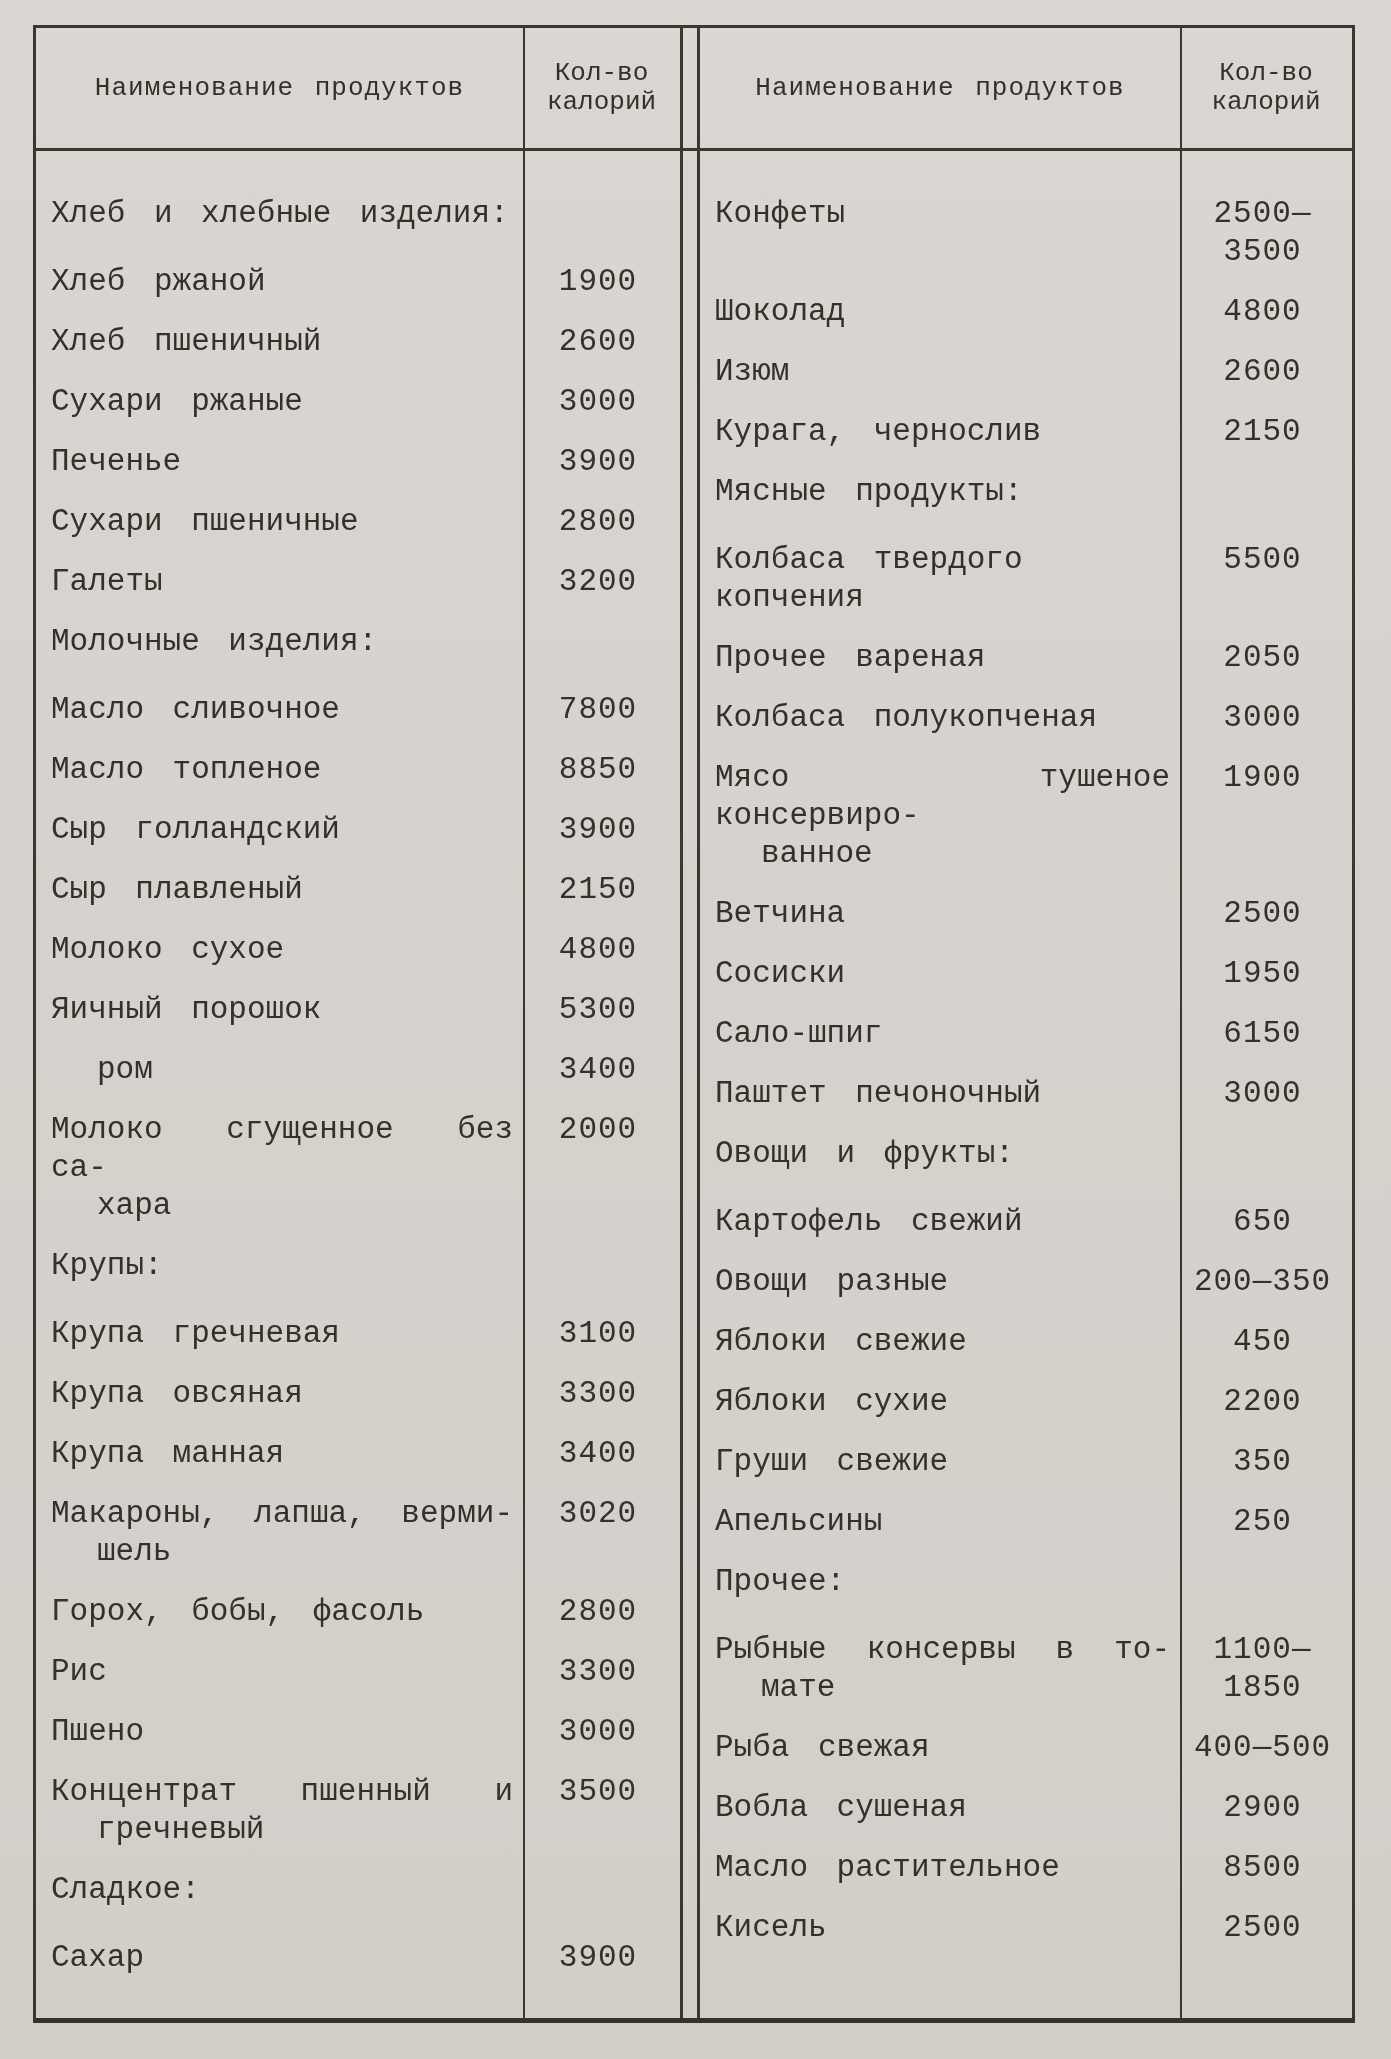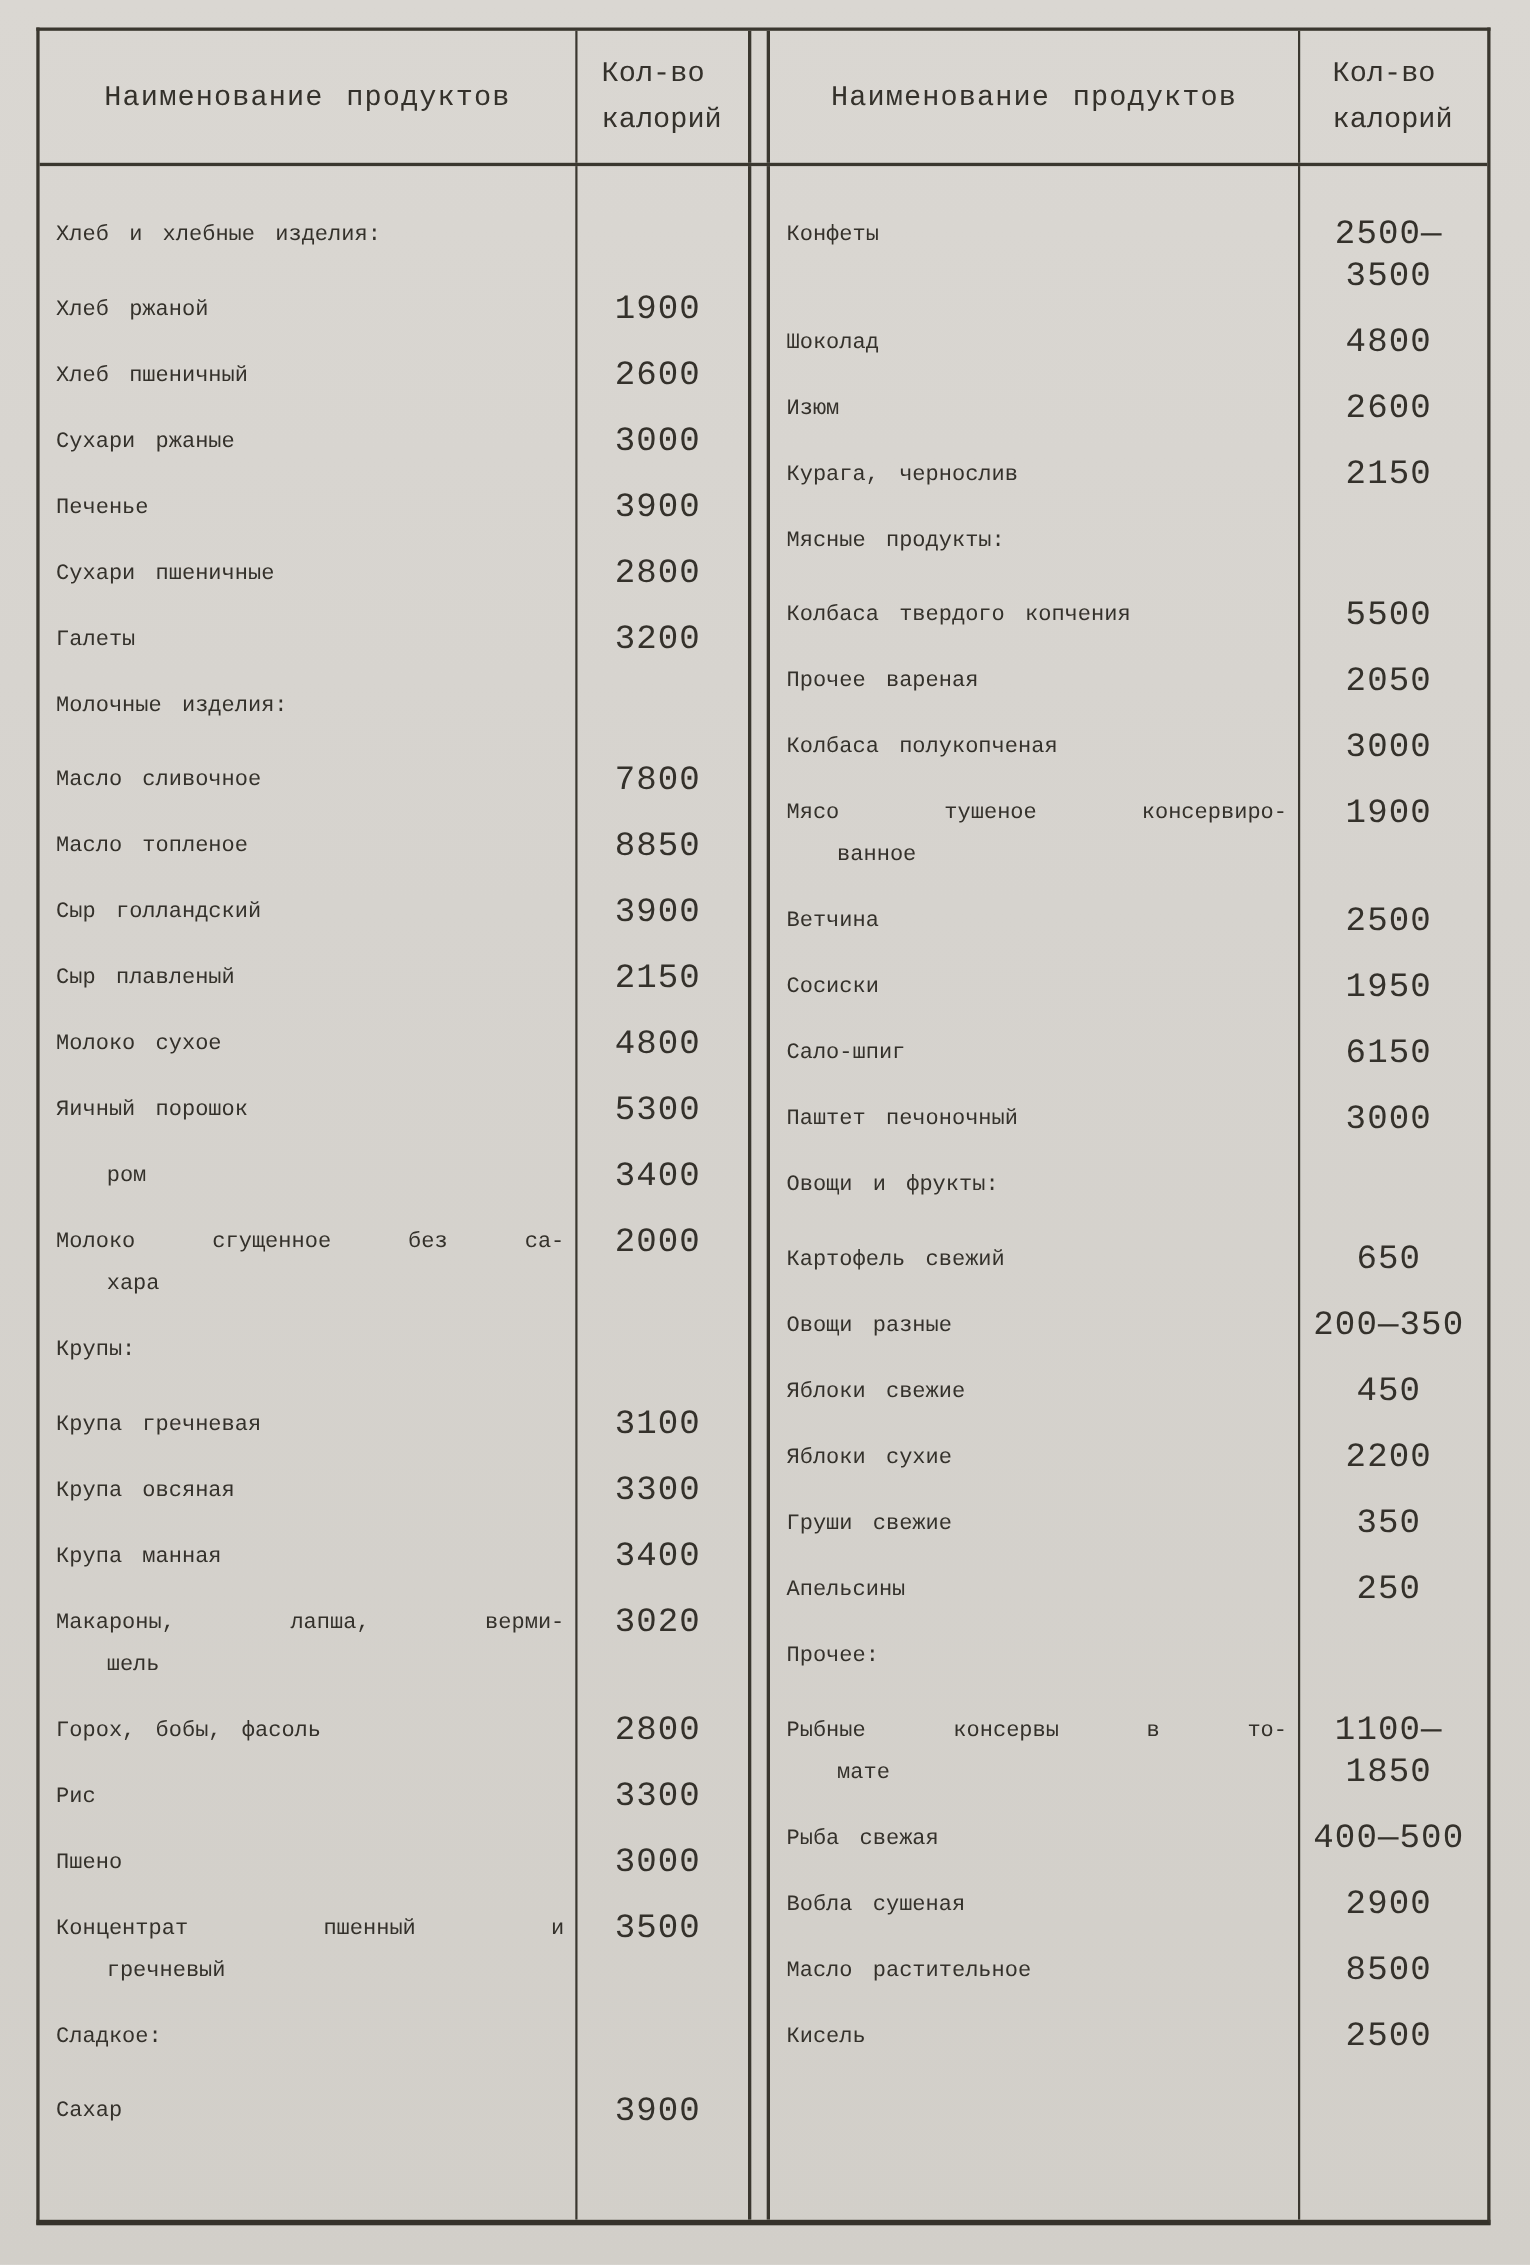--- a/index.html
+++ b/index.html
@@ -63,40 +63,40 @@
     letter-spacing: 1px;
     word-spacing: 4px;
   }
   .th-l .th-name { width: 487px; }
   .th-r .th-name { width: 480px; }
   .th-val {
     flex: 1;
     display: flex;
     align-items: center;
     justify-content: center;
-    text-align: left;
+    text-align: center;
     font-size: 26px;
-    line-height: 41px;
+    line-height: 29px;
     white-space: pre-line;
   }
   .thead .half { display: flex; }
   .col-body { padding-top: 32px; }
   .row {
     display: flex;
     align-items: flex-start;
     margin-bottom: 22px;
     margin-top: 12px;
   }
   .row.section { margin-top: 12px; margin-bottom: 30px; }
   .rname {
     flex: 1;
     box-sizing: border-box;
     padding-left: 15px;
     padding-right: 10px;
-    font-size: 20px;
+    font-size: 31px;
     line-height: 38px;
     word-spacing: 0.32em;
   }
   .half-l .rname { max-width: 487px; }
   .half-r .rname { max-width: 480px; }
   .line.j { text-align: justify; text-align-last: justify; }
   .line.indent { padding-left: 46px; }
   .rval {
     flex: none;
     text-align: center;

